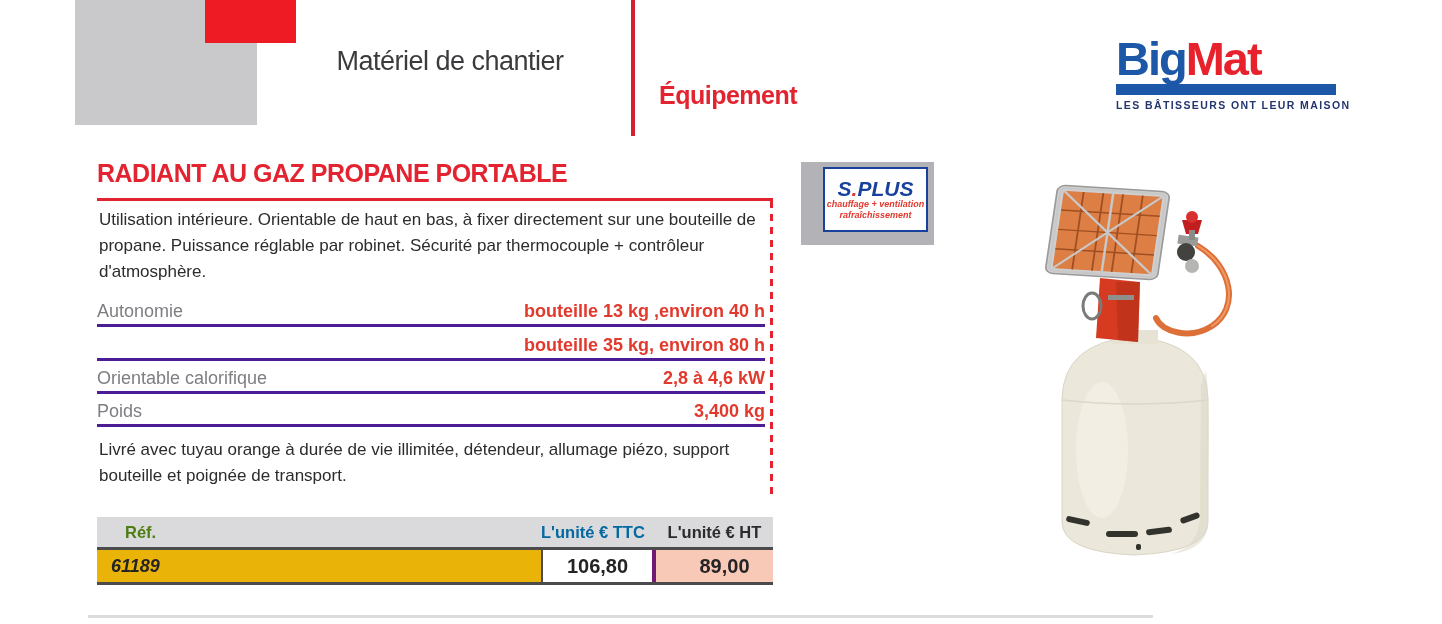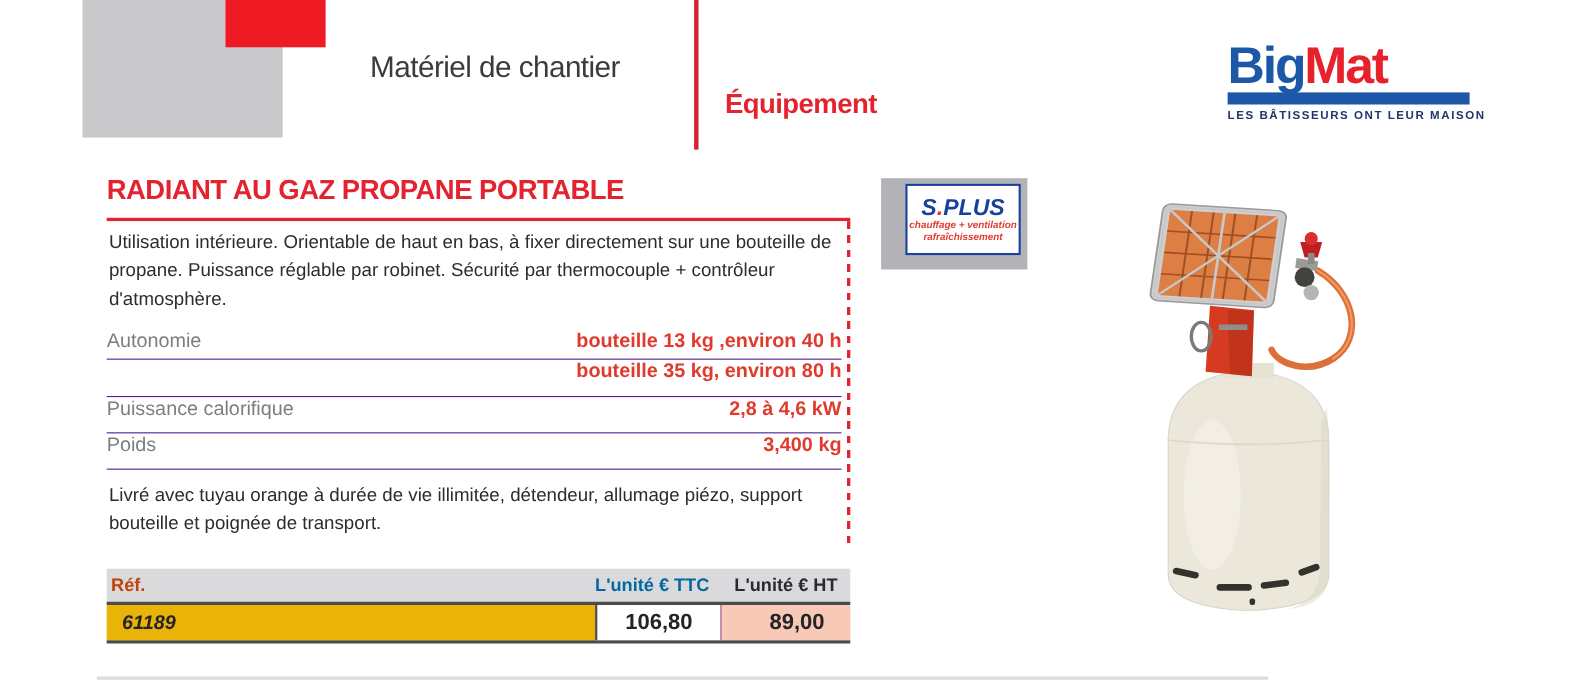--- a/index.html
+++ b/index.html
@@ -42,42 +42,42 @@
   
   #product-title { left:97px; top:159px; width:676px; font-size:25px;
                    font-weight:bold; color:#e32430; letter-spacing:-0.5px; }
   #title-rule { left:97px; top:198px; width:676px; height:3px; background:#e32430; }
   #red-dashes { left:770px; top:201px; width:3px; height:296px;
                 background:repeating-linear-gradient(to bottom,
                   #e32430 0 7px, transparent 7px 13px); }
   #product-desc { left:99px; top:207px; width:668px; font-size:17px;
                   line-height:1.52; color:#2c2c2e; }
   #spec-table { left:97px; top:299px; width:668px; }
-  .spec-row { display:flex; justify-content:space-between; 
-              border-bottom:1px solid #4c1d95; padding-bottom:2px; }
+  .spec-row { display:flex; justify-content:space-between; align-items:flex-end;
+              border-bottom:3px solid #4c1d95; padding-bottom:2px; }
   .spec-row.h1 { height:28px; } .spec-row.h2 { height:34px; }
   .spec-row.h3 { height:33px; } .spec-row.h4 { height:33px; }
   .spec-label { font-size:18px; color:#7d7e82; }
   .spec-value { font-size:18px; font-weight:bold; color:#e2392d; }
   #product-included { left:99px; top:437px; width:668px; font-size:17px;
                       line-height:1.52; color:#2c2c2e; }
 
   
   #price-table { left:97px; top:517px; width:676px; }
   .pt-header { display:flex; height:30px; background:#dadadd; align-items:center; }
-  .pt-h-ref { flex:1; padding-left:4px; font-size:16.5px; font-weight:bold; color:#c2410c; }
+  .pt-h-ref { flex:1; padding-left:28px; font-size:16.5px; font-weight:bold; color:#4d7c0f; }
   .pt-h-ttc { width:115px; text-align:left; font-size:16.5px; font-weight:bold; color:#0369a1; }
   .pt-h-ht  { width:117px; text-align:center; font-size:16.5px; font-weight:bold; color:#2b2b2d; }
   .pt-divider { height:3px; background:#4b4b4d; }
   .pt-row { display:flex; height:32px; }
   .pt-ref { flex:1; background:#eab308; display:flex; align-items:center;
             padding-left:14px; font-size:18px; font-weight:bold;
             font-style:italic; color:#242426; }
   .pt-ttc { width:115px; background:#fff; border-left:2px solid #4b4b4d;
-            border-right:1px solid #701a75; display:flex; align-items:center;
+            border-right:4px solid #701a75; display:flex; align-items:center;
             justify-content:center; font-size:20px; font-weight:bold; color:#242426; }
   .pt-ht  { width:117px; background:#f7c9b6; display:flex; align-items:center;
             justify-content:center; font-size:20px; font-weight:bold; color:#242426;padding-left:20px; }
   .pt-bottom { height:3px; background:#4b4b4d; }
 
   
   #bottom-rule { left:88px; top:615px; width:1065px; height:3px; background:#dcdcdd; }
   #product-photo { left:1020px; top:170px; }
 </style>
 </head>
@@ -115,21 +115,21 @@
   <div class="abs" id="spec-table">
     <div class="spec-row h1">
       <span class="spec-label">Autonomie</span>
       <span class="spec-value">bouteille 13 kg ,environ 40 h</span>
     </div>
     <div class="spec-row h2">
       <span class="spec-label"></span>
       <span class="spec-value">bouteille 35 kg, environ 80 h</span>
     </div>
     <div class="spec-row h3">
-      <span class="spec-label">Puissance calorifique</span>
+      <span class="spec-label">Orientable calorifique</span>
       <span class="spec-value">2,8 à 4,6 kW</span>
     </div>
     <div class="spec-row h4">
       <span class="spec-label">Poids</span>
       <span class="spec-value">3,400 kg</span>
     </div>
   </div>
 
   <div class="abs" id="product-included">Livré avec tuyau orange à durée de vie illimitée, détendeur, allumage piézo, support bouteille et poignée de transport.</div>
 

